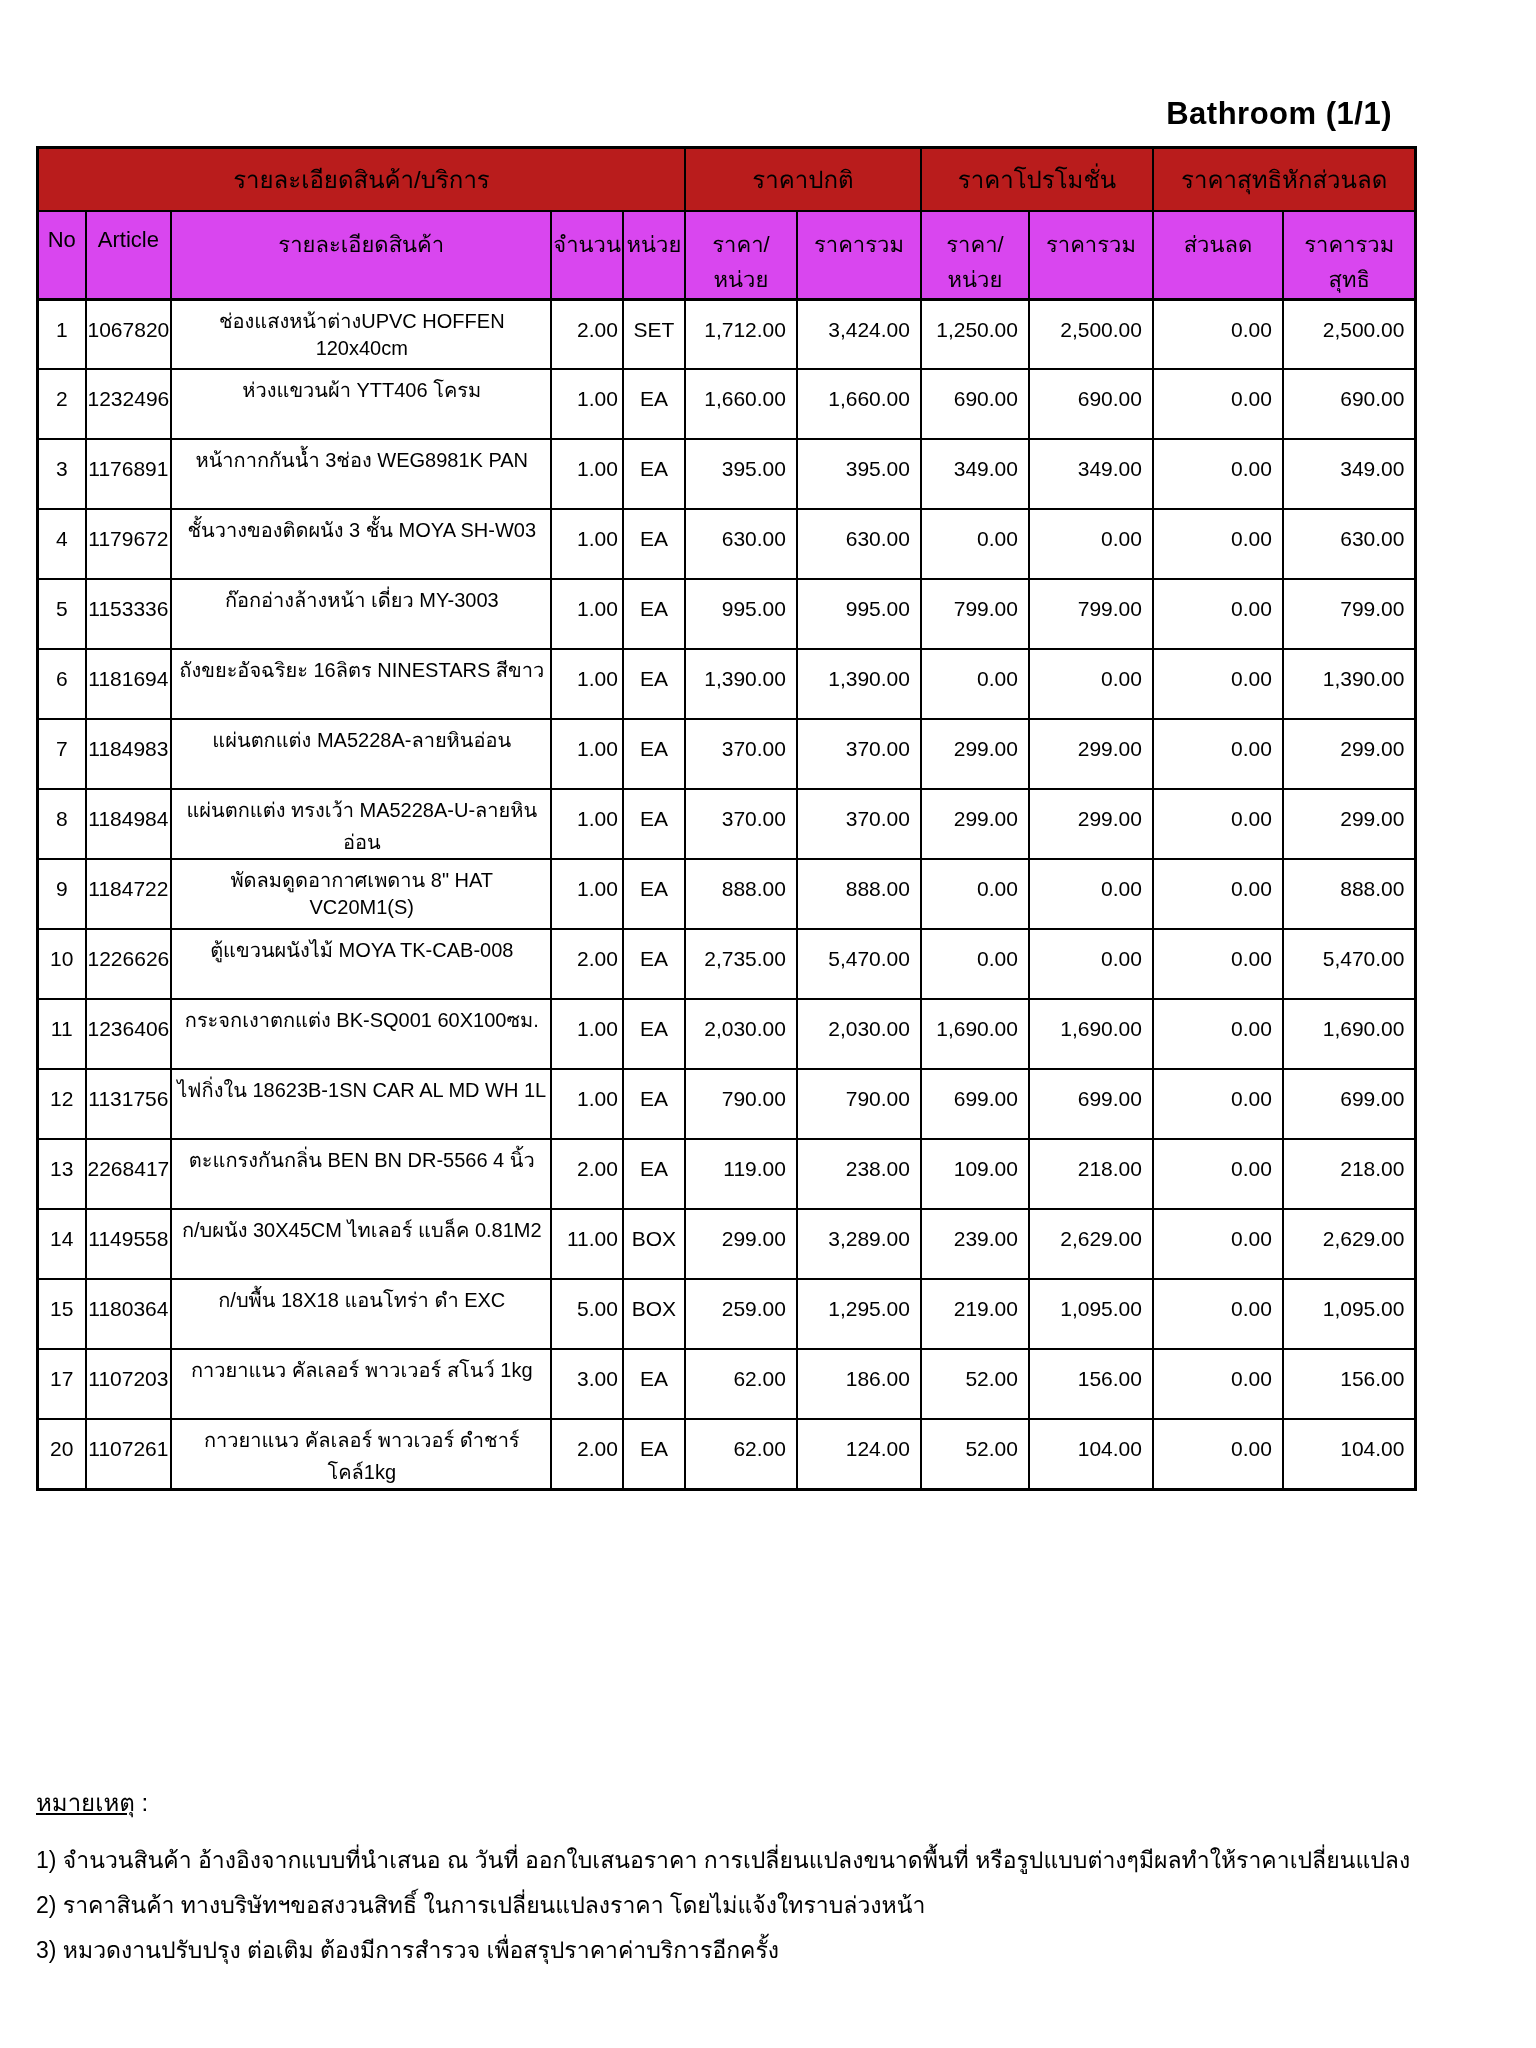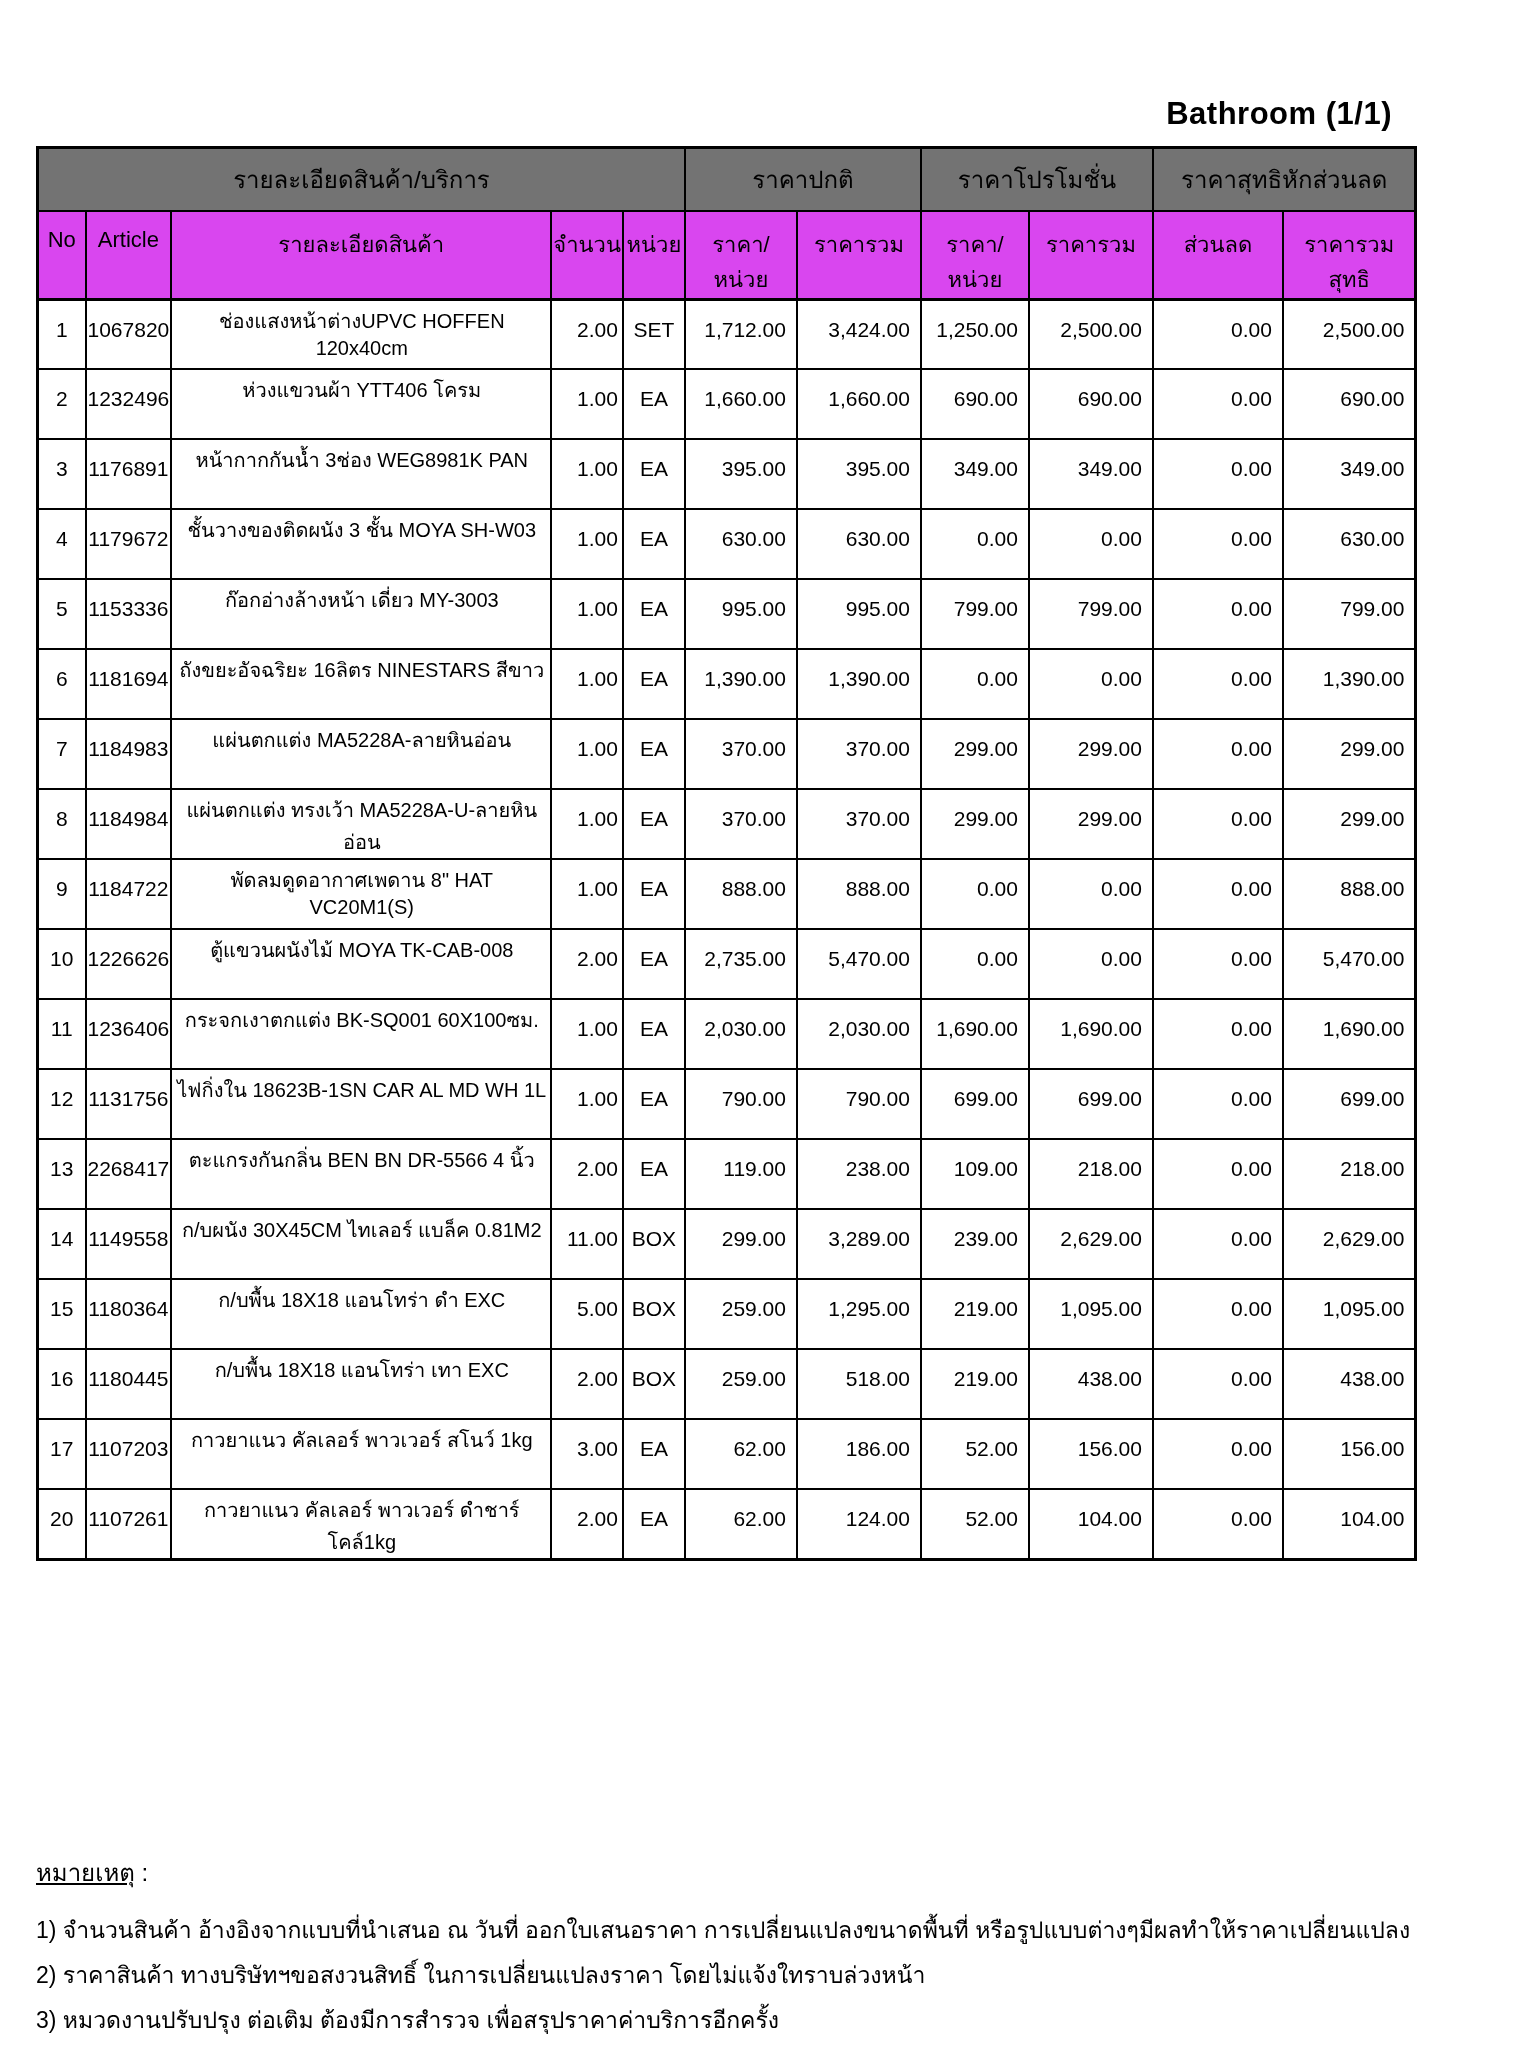--- a/index.html
+++ b/index.html
@@ -42,21 +42,21 @@
   col.c4  { width: 62px; }
   col.c5  { width: 112px; }
   col.c6  { width: 124px; }
   col.c7  { width: 108px; }
   col.c8  { width: 124px; }
   col.c9  { width: 130px; }
   col.c10 { width: 133px; }
 
   tr.group-row { height: 63px; }
   tr.group-row th {
-    background: #737373;
+    background: #b91c1c;
     font-weight: 400;
     font-size: 24px;
     text-align: center;
     vertical-align: middle;
   }
 
   tr.cols-row { height: 73px; }
   tr.cols-row th {
     background: #d946ef;
     font-weight: 400;
@@ -322,33 +322,20 @@
           <td class="col3">5.00</td>
           <td class="col4">BOX</td>
           <td class="col5">259.00</td>
           <td class="col6">1,295.00</td>
           <td class="col7">219.00</td>
           <td class="col8">1,095.00</td>
           <td class="col9">0.00</td>
           <td class="col10">1,095.00</td>
         </tr>
         <tr>
-          <td class="col0">16</td>
-          <td class="col1">1180445</td>
-          <td class="col2">ก/บพื้น 18X18 แอนโทร่า เทา EXC</td>
-          <td class="col3">2.00</td>
-          <td class="col4">BOX</td>
-          <td class="col5">259.00</td>
-          <td class="col6">518.00</td>
-          <td class="col7">219.00</td>
-          <td class="col8">438.00</td>
-          <td class="col9">0.00</td>
-          <td class="col10">438.00</td>
-        </tr>
-        <tr>
           <td class="col0">17</td>
           <td class="col1">1107203</td>
           <td class="col2">กาวยาแนว คัลเลอร์ พาวเวอร์ สโนว์ 1kg</td>
           <td class="col3">3.00</td>
           <td class="col4">EA</td>
           <td class="col5">62.00</td>
           <td class="col6">186.00</td>
           <td class="col7">52.00</td>
           <td class="col8">156.00</td>
           <td class="col9">0.00</td>

